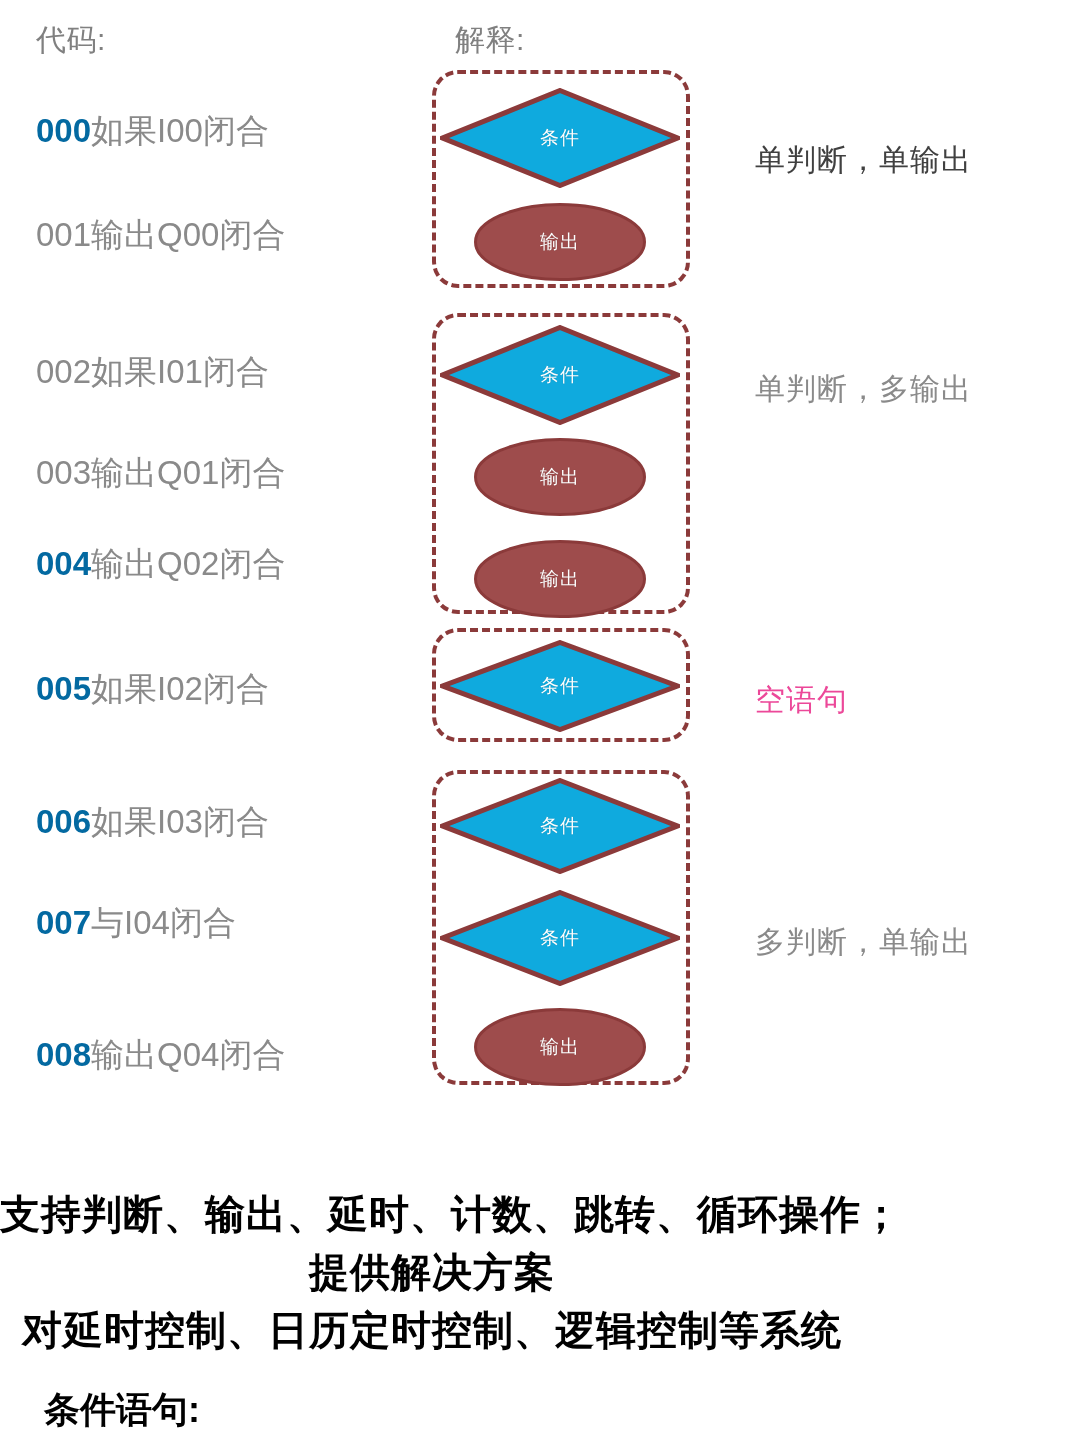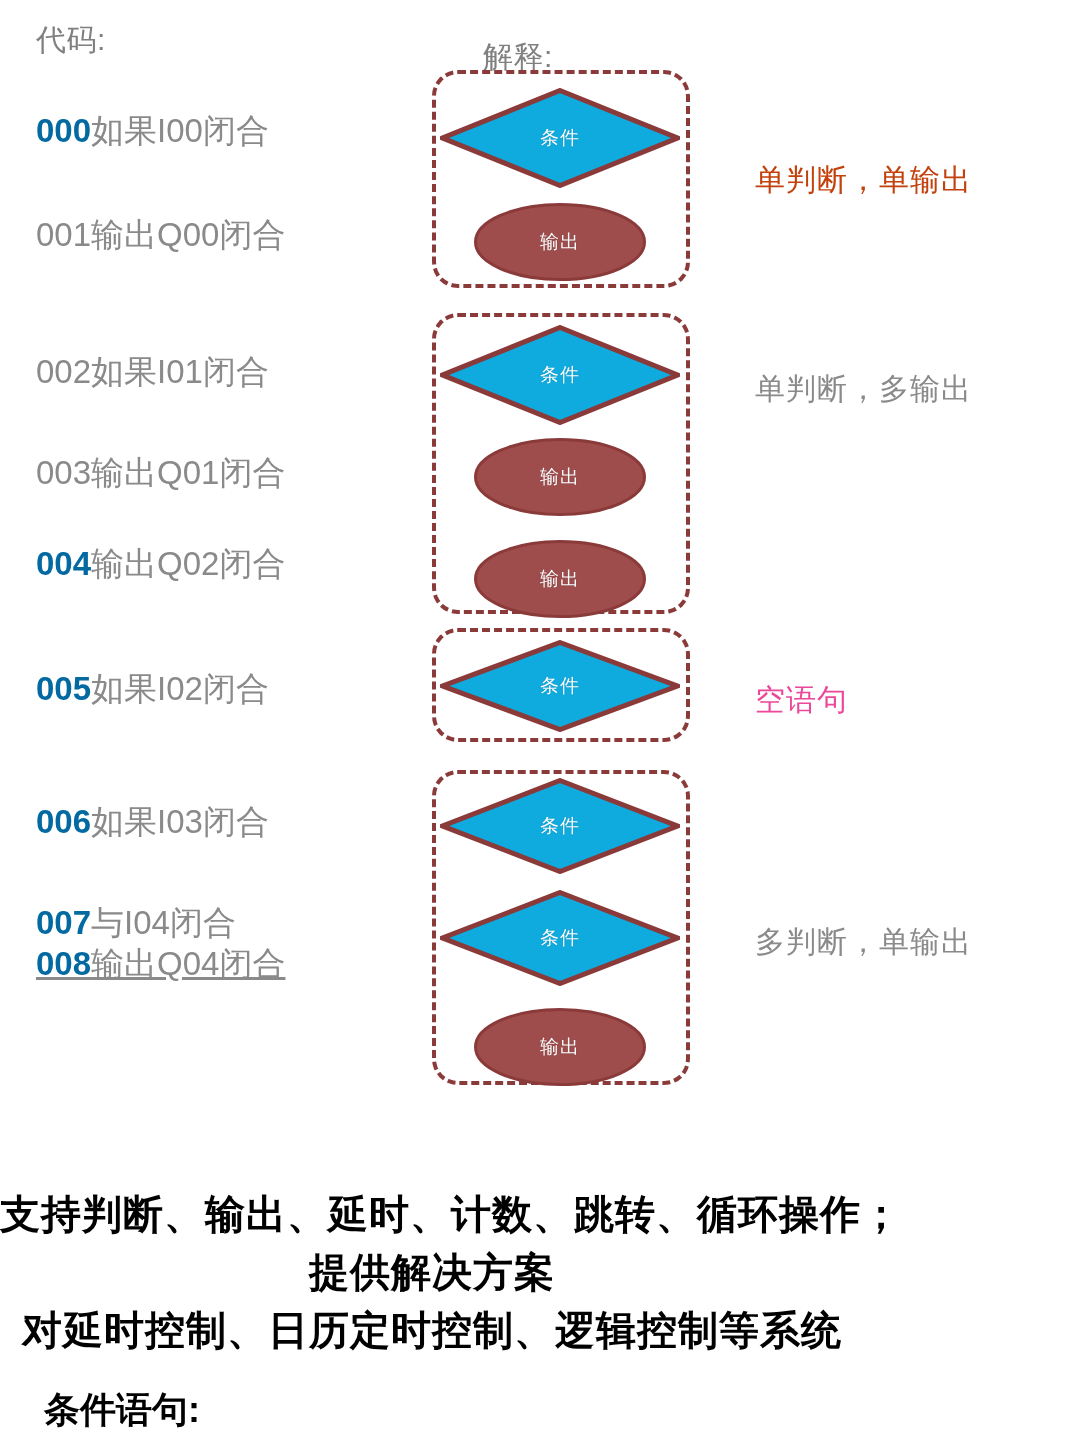--- a/index.html
+++ b/index.html
@@ -20,21 +20,21 @@
   .abs { position: absolute; }
 
   
   .col-header {
     font-size: 30px;
     color: #808080;
     letter-spacing: 0.5px;
     white-space: nowrap;
   }
   #code-header   { left: 36px;  top: 20px; }
-  #explain-header{ left: 455px; top: 37px; margin-left: 28px; }
+  #explain-header{ left: 455px; top: 20px; }
 
   
   .code-line {
     font-size: 33px;
     white-space: nowrap;
     line-height: 1;
     color: #8a8a8a;
   }
   .code-line .ln {
     color: #8a8a8a;
@@ -130,26 +130,26 @@
 
 <div id="code-list">
     <div class="abs code-line emph" style="left: 36px; top: 114px;"><span class="ln">000</span><span class="body">如果I00闭合</span></div>
     <div class="abs code-line" style="left: 36px; top: 218px;"><span class="ln">001</span><span class="body">输出Q00闭合</span></div>
     <div class="abs code-line" style="left: 36px; top: 355px;"><span class="ln">002</span><span class="body">如果I01闭合</span></div>
     <div class="abs code-line" style="left: 36px; top: 456px;"><span class="ln">003</span><span class="body">输出Q01闭合</span></div>
     <div class="abs code-line emph" style="left: 36px; top: 547px;"><span class="ln">004</span><span class="body">输出Q02闭合</span></div>
     <div class="abs code-line emph" style="left: 36px; top: 672px;"><span class="ln">005</span><span class="body">如果I02闭合</span></div>
     <div class="abs code-line emph" style="left: 36px; top: 805px;"><span class="ln">006</span><span class="body">如果I03闭合</span></div>
     <div class="abs code-line emph" style="left: 36px; top: 906px;"><span class="ln">007</span><span class="body">与I04闭合</span></div>
-    <div class="abs code-line emph" style="left: 36px; top: 947px; text-decoration: underline;"><span class="ln">008</span><span class="body">输出Q04闭合</span></div>
+    <div class="abs code-line emph" style="left: 36px; top: 1038px;"><span class="ln">008</span><span class="body">输出Q04闭合</span></div>
   </div>
 
 <div id="diagram-area">
     <div class="group-box" style="left: 432px; top: 70px; width: 258px; height: 218px; border-color: rgb(139, 58, 58);"></div>
-    <div class="abs explain-label" style="left: 755px; top: 140px; color: #c2410c; margin-top: 20px;">单判断，单输出</div>
+    <div class="abs explain-label" style="left: 755px; top: 140px; color: #404040;">单判断，单输出</div>
     <div class="diamond-wrap" style="position: absolute; left: 440px; top: 88px; width: 240px; height: 100px;">
       <svg width="240" height="100" viewBox="0 0 240 100">
         <polygon points="120,2.5 237.5,50 120,97.5 2.5,50" fill="#0FAADE" stroke="#8B3A3A" stroke-width="5" stroke-linejoin="miter"></polygon>
       </svg>
       <span class="shape-label" style="color: rgb(255, 255, 255);">条件</span>
     </div>
     <div class="ellipse-wrap" style="position: absolute; left: 474px; top: 203px; width: 172px; height: 78px;">
       <svg width="172" height="78" viewBox="0 0 172 78">
         <ellipse cx="86" cy="39" rx="84.5" ry="37.5" fill="#9E4C4C" stroke="#8B3A3A" stroke-width="3"></ellipse>
       </svg>

